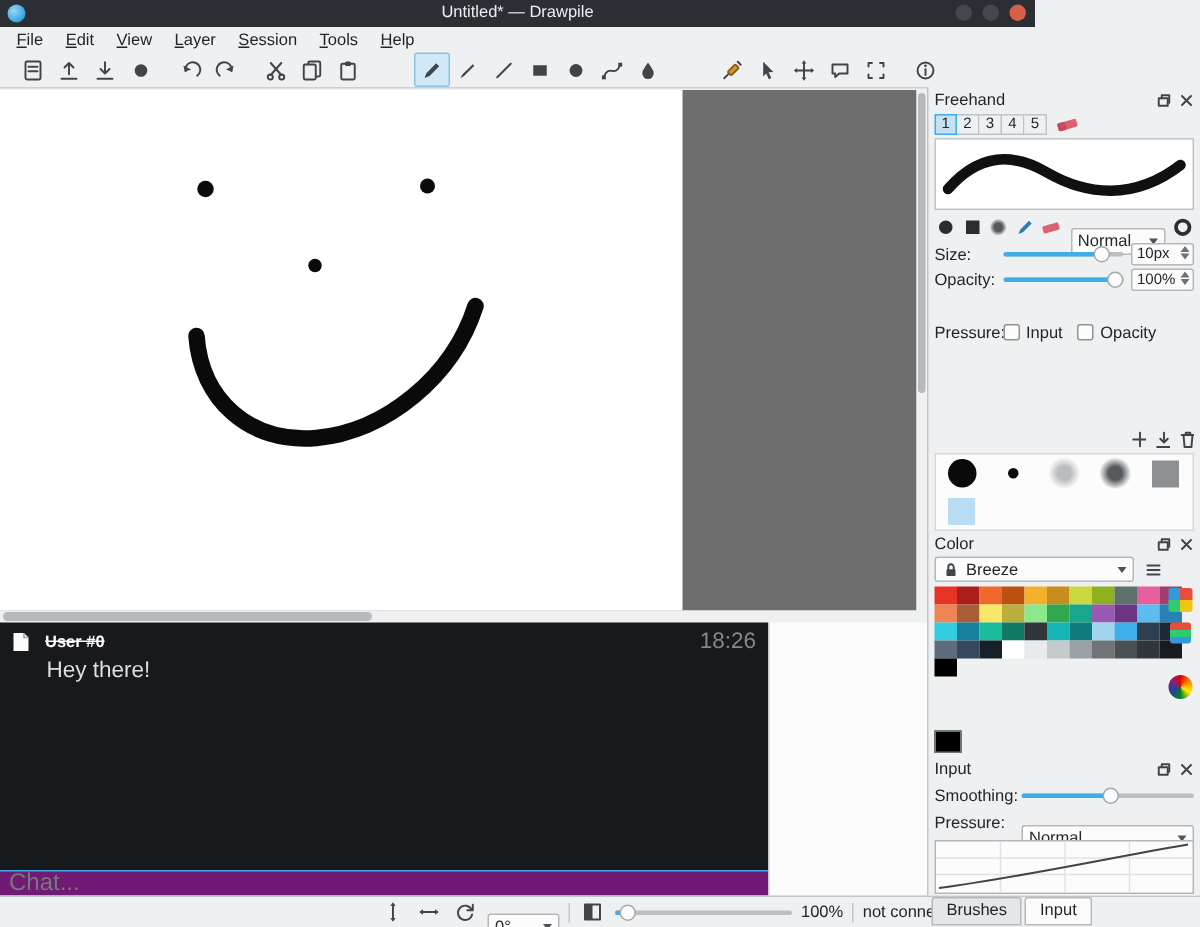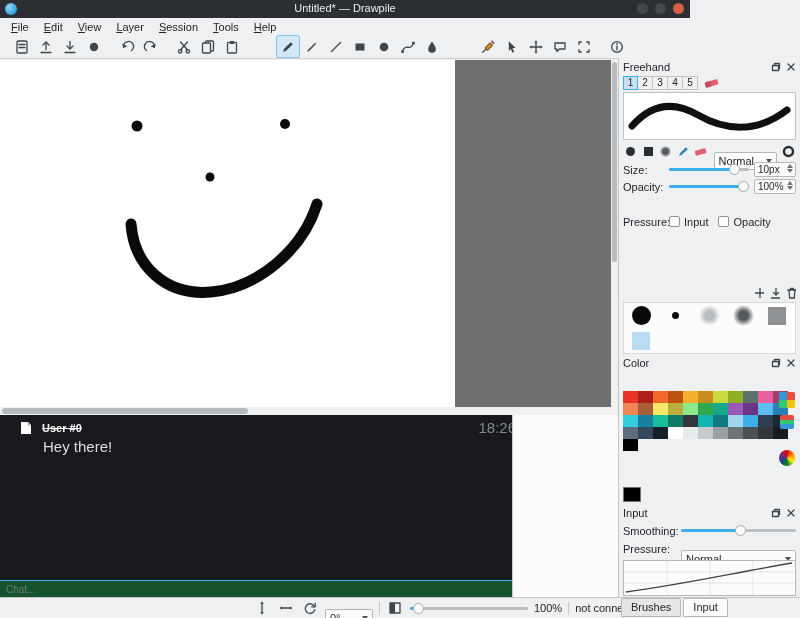--- a/index.html
+++ b/index.html
@@ -30,28 +30,28 @@
   .ic{stroke:#3f4549;fill:none;stroke-width:1.3;stroke-linecap:round;stroke-linejoin:round;}
   
   .canvas-view{position:absolute;left:0;top:60px;width:611px;height:347px;background:#6e6e6e;}
   .canvas-white{position:absolute;left:0;top:0;width:455px;height:347px;background:#ffffff;}
   .drawing{position:absolute;left:0;top:0;}
   .vscroll{position:absolute;left:611px;top:60px;width:7px;height:347px;background:#eff0f1;}
   .vscroll .handle{position:absolute;left:1px;top:2px;width:5px;height:200px;background:#b6babd;border-radius:3px;}
   .hscroll{position:absolute;left:0;top:407px;width:611px;height:8px;background:#eff0f1;}
   .hscroll .handle{position:absolute;left:2px;top:1px;width:246px;height:6px;background:#b6babd;border-radius:3px;}
   
-  .chat{position:absolute;left:0;top:415px;width:512px;height:182px;background:#17191c;color:#e8eaec;padding-left:12px;}
+  .chat{position:absolute;left:0;top:415px;width:512px;height:182px;background:#17191c;color:#e8eaec;}
   .chat-header{display:flex;align-items:center;padding:4px 8px 0 8px;}
   .chat-doc{margin-right:10px;}
   .chat-user{font-weight:bold;font-size:11px;color:#fcfcfc;text-decoration:line-through;}
   .chat-time{margin-left:auto;color:#84888b;font-size:15px;}
   .chat-msg{padding:2px 8px 0 31px;font-size:15px;color:#dcdee0;}
-  .chat-input{position:absolute;left:0;bottom:0;width:512px;height:17px;background:#14532d;
-              border:none;border-top:1px solid #3daee9;color:#b9bdbf;font-size:10px;
+  .chat-input{position:absolute;left:0;bottom:0;width:512px;height:17px;background:#701a75;
+              border:none;border-top:1px solid #3daee9;color:#b9bdbf;font-size:16px;
               padding:0 6px;outline:none;box-sizing:border-box;font-family:inherit;}
   .chat-input::placeholder{color:#73787c;}
   .side-white{position:absolute;left:512px;top:415px;width:106px;height:182px;background:#fcfcfc;
               border-left:1px solid #c6c9cb;}
   
   .statusbar{position:absolute;left:0;top:597px;width:800px;height:21px;background:#eff0f1;
              border-top:1px solid #c3c6c8;}
   .status-controls{position:absolute;left:253px;top:0;height:20px;display:flex;align-items:center;gap:6px;font-size:11px;}
   .sbtn{width:18px;height:17px;display:flex;align-items:center;justify-content:center;}
   .ssep{width:1px;height:13px;background:#c3c6c8;}
@@ -520,20 +520,37 @@
             </svg>
           </span>
         <span class="dock-btn">
             <svg class="ic" width="10" height="10">
               <line x1="2" y1="2" x2="8" y2="8"></line>
               <line x1="8" y1="2" x2="2" y2="8"></line>
             </svg>
           </span>
       </span>
     </div>
+    <div class="blk pal-combo" style="top:313px;">
+      <span class="pal-select">
+        <svg class="ic" width="12" height="12">
+            <rect x="3" y="5.5" width="6" height="4.5" rx="0.5" fill="#3f4549" stroke="none"></rect>
+            <path d="M4.2,5.5 V4 a1.8,1.8 0 0 1 3.6,0 V5.5"></path>
+          </svg>
+        <span>Breeze</span>
+        <span class="chev"></span>
+      </span>
+      <span class="pal-menu-btn">
+          <svg class="ic" width="12" height="12">
+            <line x1="2" y1="3" x2="10" y2="3"></line>
+            <line x1="2" y1="6" x2="10" y2="6"></line>
+            <line x1="2" y1="9" x2="10" y2="9"></line>
+          </svg>
+        </span>
+    </div>
     <div class="blk palette-grid" style="top:333px;">
         <span class="swatch" style="background: rgb(233, 50, 38);"></span>
         <span class="swatch" style="background: rgb(172, 30, 26);"></span>
         <span class="swatch" style="background: rgb(240, 104, 42);"></span>
         <span class="swatch" style="background: rgb(189, 81, 18);"></span>
         <span class="swatch" style="background: rgb(243, 176, 44);"></span>
         <span class="swatch" style="background: rgb(199, 141, 31);"></span>
         <span class="swatch" style="background: rgb(204, 217, 62);"></span>
         <span class="swatch" style="background: rgb(143, 176, 33);"></span>
         <span class="swatch" style="background: rgb(94, 113, 109);"></span>

